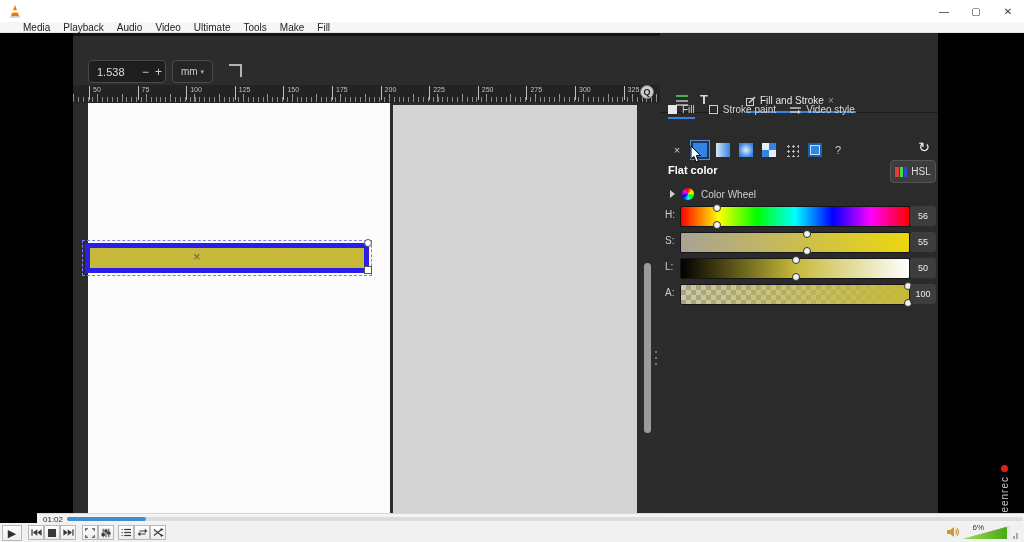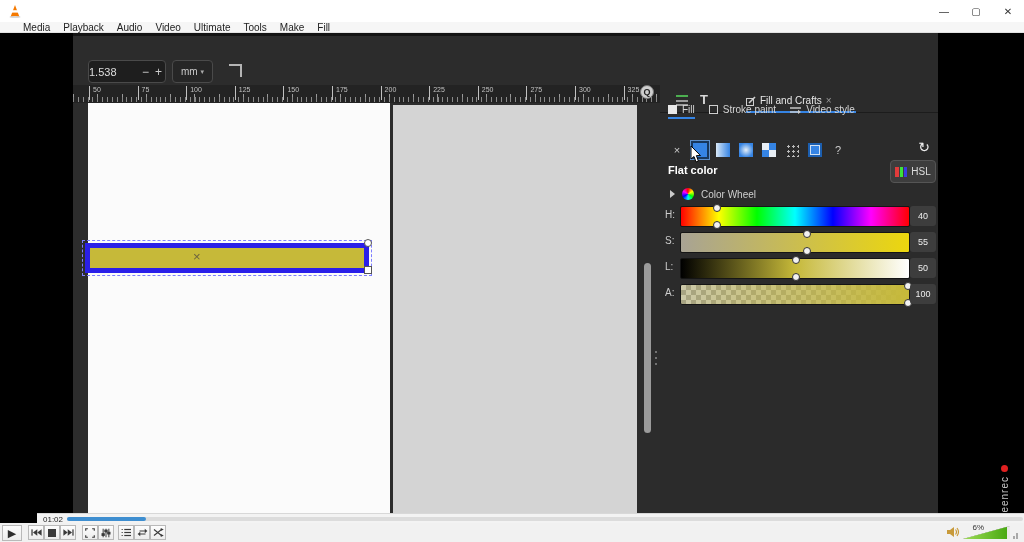--- a/index.html
+++ b/index.html
@@ -15,21 +15,21 @@
   .menubar{position:absolute;left:0;top:22px;width:1024px;height:11px;background:#f6f6f6;border-bottom:1px solid #e3e3e3;display:flex;align-items:center;padding-left:23px;}
   .menu-item{font-size:10px;color:#222;margin-right:13px;line-height:11px;}
 
   
   .video{position:absolute;left:0;top:33px;width:1024px;height:480px;background:#000;overflow:hidden;}
   .ink{position:absolute;left:73px;top:0;width:865px;height:480px;background:#2c2c2c;overflow:hidden;}
   .ink-topline{position:absolute;left:0;top:0;width:100%;height:3px;background:#141414;}
 
   
   .spinner{position:absolute;left:15px;top:27px;width:78px;height:23px;background:#1e1e1e;border:1px solid #4a4a4a;border-radius:4px;color:#ddd;font-size:11px;display:flex;align-items:center;}
-  .spinner .val{padding-left:0;flex:1;}
+  .spinner .val{padding-left:8px;flex:1;}
   .spinner .sbtn{width:13px;text-align:center;color:#ccc;font-size:12px;}
   .unitbox{position:absolute;left:99px;top:27px;width:41px;height:23px;background:#262626;border:1px solid #4a4a4a;border-radius:4px;color:#ccc;font-size:10px;display:flex;align-items:center;justify-content:center;gap:3px;}
   .unitbox .caret{font-size:7px;color:#aaa;}
   .corner-ico{position:absolute;left:156px;top:31px;width:13px;height:13px;border-top:2px solid #b5b5b5;border-right:2px solid #b5b5b5;}
 
   
   .fsind{position:absolute;left:758px;top:23px;font-size:9px;color:#bbb;}
   .fsind .row{display:flex;align-items:center;height:12px;margin-bottom:1px;}
   .fsind .lab{width:40px;text-align:right;padding-right:4px;}
   .fs-fill{width:40px;height:11px;background:#c6b939;}
@@ -243,21 +243,21 @@
               <i></i>
               <i></i>
               <i></i>
             </div>
           <div class="t-ico">T</div>
           <div class="fs-tab">
             <svg class="pen-ico" viewBox="0 0 10 10">
               <rect x="0.5" y="2.5" width="7" height="7" fill="none" stroke="#cfcfcf"></rect>
               <line x1="3" y1="7" x2="9" y2="1" stroke="#cfcfcf" stroke-width="1.6"></line>
             </svg>
-            <span>Fill and Crafts</span>
+            <span>Fill and Stroke</span>
             <span class="tabclose">×</span>
           </div>
         </div>
 
         <div class="subtabs">
           <div class="subtab active">
             <span class="sq-filled"></span>
             <span>Fill</span>
           </div>
           <div class="subtab">
@@ -321,21 +321,21 @@
           <span class="wheel-ico"></span>
           <span>Color Wheel</span>
         </div>
 
         <div class="sliders" id="sliders">
             <div class="srow">
               <span class="slab">H:</span>
               <div class="track track-h">
                 <div class="handle" style="left: 15.5556%;"></div>
               </div>
-              <span class="sval">40</span>
+              <span class="sval">56</span>
             </div>
             <div class="srow">
               <span class="slab">S:</span>
               <div class="track track-s">
                 <div class="handle" style="left: 55%;"></div>
               </div>
               <span class="sval">55</span>
             </div>
             <div class="srow">
               <span class="slab">L:</span>

